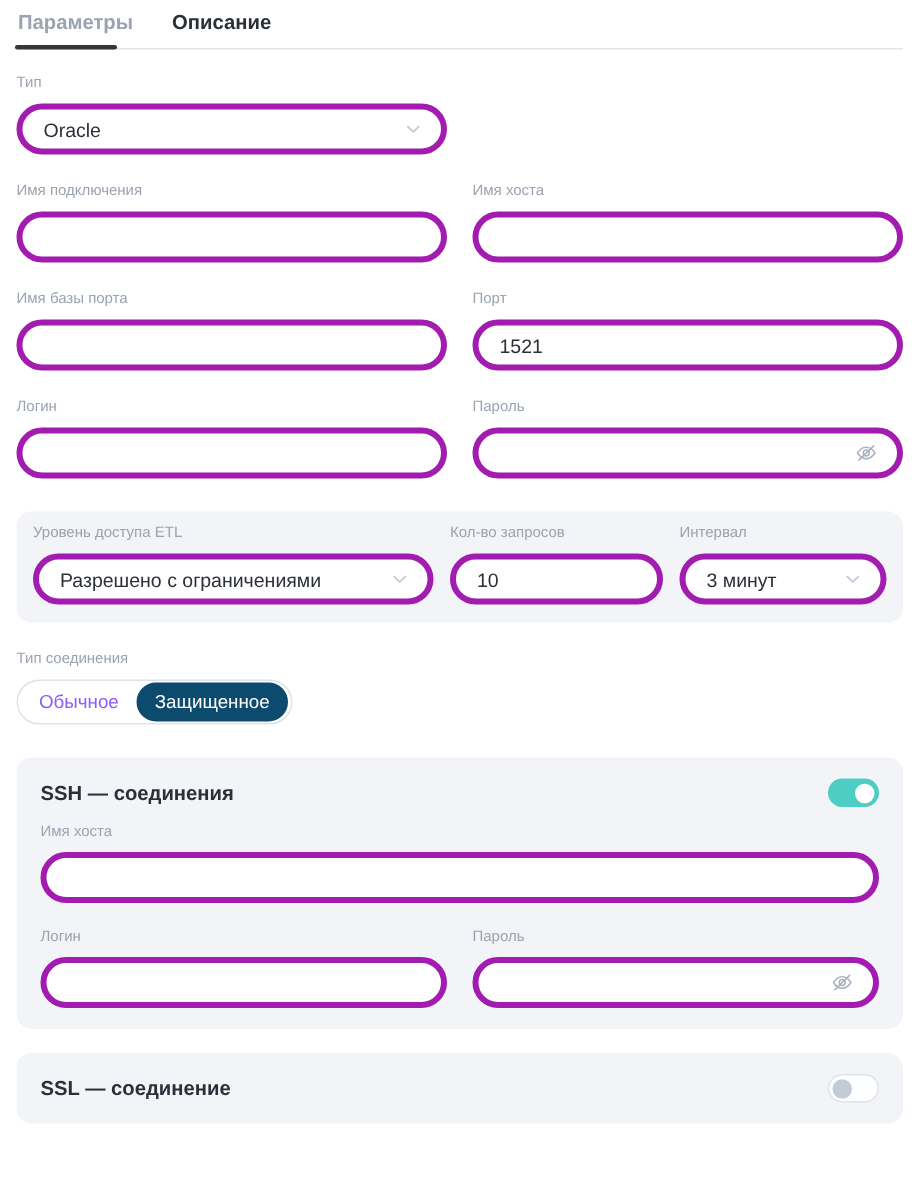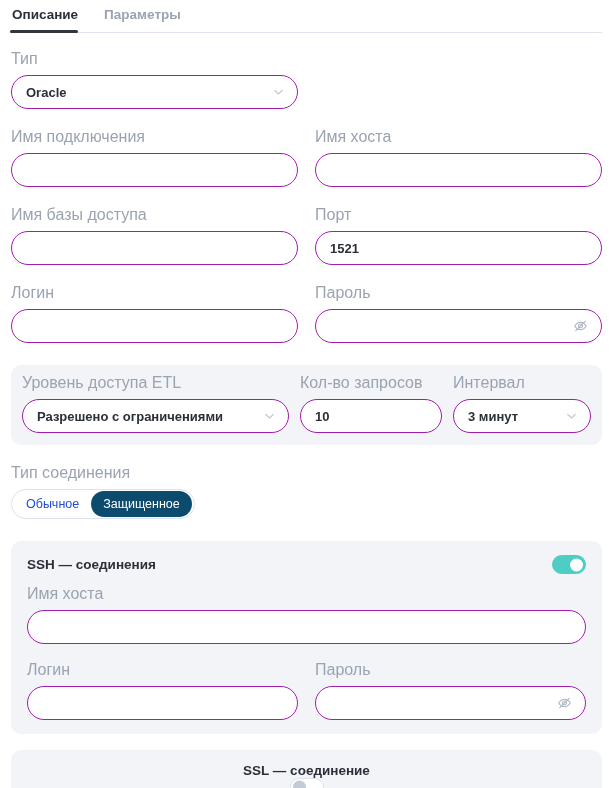--- a/index.html
+++ b/index.html
@@ -61,41 +61,40 @@
   }
   .row {
     display: flex;
     padding: 0 12px 0 11px;
     gap: 17px;
   }
   .col { flex: 1 1 0; min-width: 0; }
   .col.full { flex: 1 1 100%; }
   .label {
     display: block;
-    font-size: 16px;
+    font-size: 10px;
     color: #9aa3b0;
     line-height: 1;
     margin-bottom: 8px;
     white-space: nowrap;
   }
 
   .control {
     position: relative;
     height: 34px;
     background: #ffffff;
-    border: 1px solid #a21caf;
+    border: 4px solid #a21caf;
     border-radius: 17px;
     box-sizing: border-box;
     display: flex;
     align-items: center;
     padding: 0 14px;
     font-size: 13px;
     color: #2b2f38;
     cursor: text;
-    font-weight: bold;
   }
   .control.select { cursor: pointer; padding-right: 32px; }
   .control .value { white-space: nowrap; overflow: hidden; text-overflow: ellipsis; }
   .control.empty .value { color: #b9c0cc; }
 
   .chevron {
     position: absolute;
     right: 13px;
     top: 50%;
     transform: translateY(-50%);
@@ -139,21 +138,21 @@
     align-items: center;
   }
   .segment {
     font-size: 12.5px;
     line-height: 1;
     padding: 7px 12px;
     border-radius: 14px;
     cursor: pointer;
     user-select: none;
     white-space: nowrap;
-    color: #1d4ed8;
+    color: #8b5cf6;
   }
   .segment.active {
     background: #0c4a6e;
     color: #ffffff;
   }
 
   
   .section-panel { padding: 0; }
   .section-head {
     display: flex;
@@ -200,25 +199,25 @@
   .toggle.off .knob { left: 2px;  background: #c3cbd8; }
   .sp-16 { height: 16px; }
   .sp-18 { height: 18px; }
   .sp-20 { height: 20px; }
   .sp-22 { height: 22px; }
 </style>
 </head>
 <body>
 
 <div class="tabs">
+  <div class="tab inactive">
+    <span>Параметры</span>
+  </div>
   <div class="tab active">
     <span>Описание</span>
-  </div>
-  <div class="tab inactive">
-    <span>Параметры</span>
   </div>
   <div class="tabs-divider"></div>
   <div class="tab-underline"></div>
 </div>
 
 <div class="form">
 
   <div class="sp-18"></div>
 
   <div class="row">
@@ -248,21 +247,21 @@
       <div class="control empty">
         <span class="value"></span>
       </div>
     </div>
   </div>
 
   <div class="sp-20"></div>
 
   <div class="row">
     <div class="col">
-      <span class="label">Имя базы доступа</span>
+      <span class="label">Имя базы порта</span>
       <div class="control empty">
         <span class="value"></span>
       </div>
     </div>
     <div class="col">
       <span class="label">Порт</span>
       <div class="control">
         <span class="value">1521</span>
       </div>
     </div>
@@ -381,21 +380,21 @@
             </svg>
           </div>
         </div>
       </div>
     </div>
   </div>
 
   <div class="sp-16"></div>
 
   <div class="panel section-panel">
-    <div class="section-head" style="padding-bottom:14px;flex-direction:column;">
+    <div class="section-head" style="padding-bottom:14px;">
       <span class="section-title">SSL — соединение</span>
       <div class="toggle off">
         <span class="knob"></span>
       </div>
     </div>
   </div>
 
   <div class="sp-22"></div>
 
 </div>

